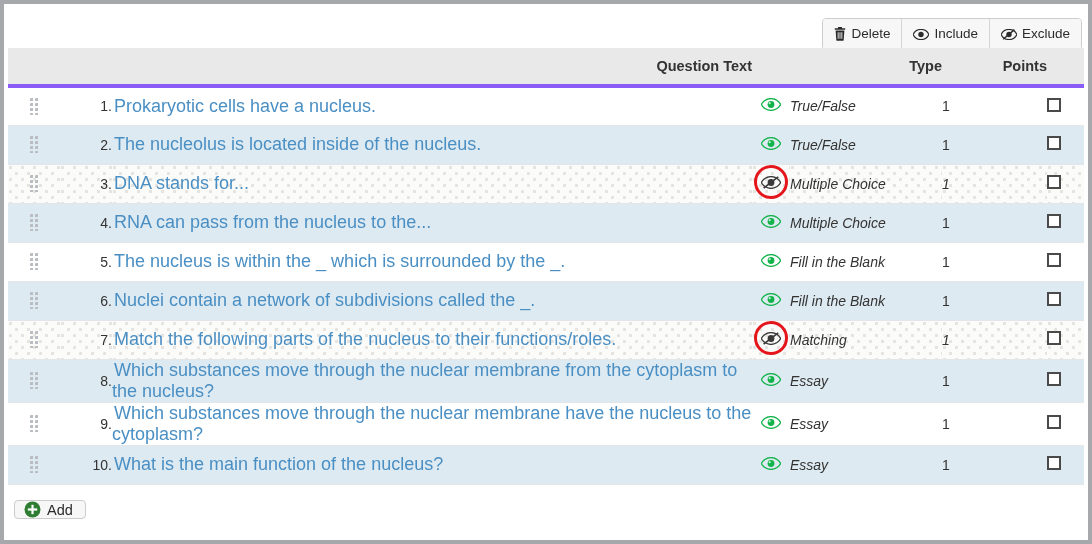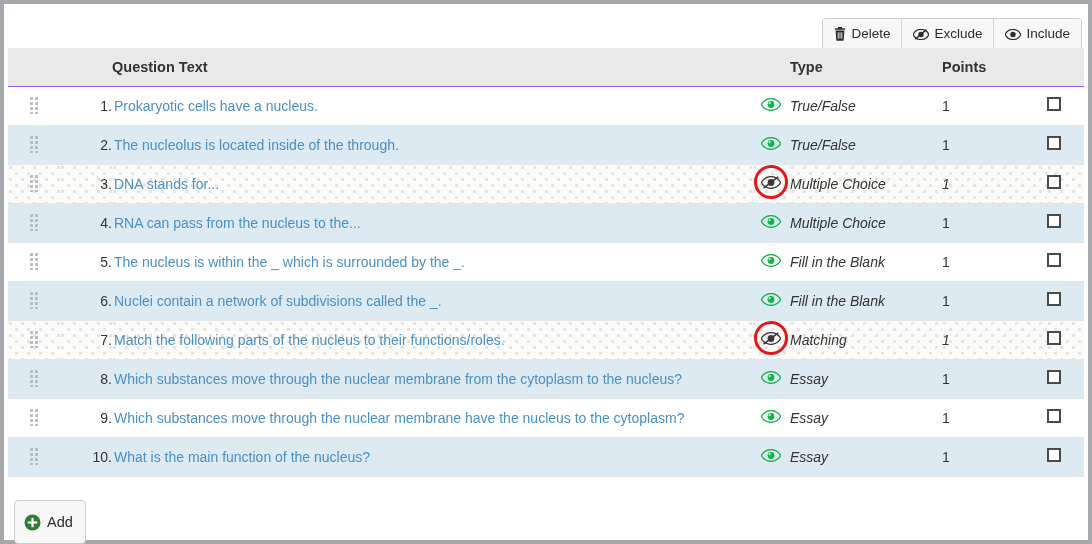--- a/index.html
+++ b/index.html
@@ -64,23 +64,23 @@
     width: 1076px;
     border-collapse: collapse;
     table-layout: fixed;
   }
   #qtable thead th {
     background: #e9e9e9;
     height: 38px;
     font-size: 14.5px;
     font-weight: bold;
     color: #333333;
-    text-align: left;
+    text-align: right;
     padding: 0;
-    border-bottom: 1px solid #8b5cf6;
+    border-bottom: 4px solid #8b5cf6;
     vertical-align: middle;
   }
   .c-handle { width: 52px; }
   .c-num    { width: 52px; }
   .c-text   { width: 640px; }
   .c-eye    { width: 38px; }
   .c-type   { width: 152px; }
   .c-points { width: 105px; }
   .c-check  { width: 37px; }
 
@@ -120,21 +120,21 @@
     text-align: right;
     padding-right: 10px;
     font-size: 14px;
     color: #3f82bd;
   }
   tr.excluded .num-cell { color: #3f82bd; }
 
   .qtext {
     color: #4a8fc4;
     text-decoration: none;
-    font-size: 14px;
+    font-size: 18px;
     padding-left: 2px;
   }
 
   .eye-cell { text-align: center; position: relative; }
   .eye-wrap { display: inline-flex; align-items: center; justify-content: center; position: relative; }
   .redring {
     position: absolute;
     left: 50%; top: 50%;
     transform: translate(-50%, -50%);
     width: 34px; height: 34px;
@@ -162,21 +162,21 @@
   }
 
   
   #add-btn {
     position: absolute;
     left: 10px;
     top: 496px;
     display: flex;
     align-items: center;
     gap: 6px;
-    height: 44px;
+    height: 19px;
     padding: 0 12px 0 9px;
     background: #f7f7f7;
     border: 1px solid #cccccc;
     border-radius: 4px;
     font-size: 14.5px;
     color: #2b2b2b;
     cursor: pointer;
     font-family: "Liberation Sans", sans-serif;
   }
 </style>
@@ -196,34 +196,34 @@
         </svg>
       </span>
       <span>Delete</span>
     </button>
 
     <button class="tb-btn">
       <span class="tb-ico">
         <svg width="16" height="11" viewBox="0 0 16 11" aria-hidden="true">
           <path d="M8 0.4C4.2 0.4 1.2 3 0.2 5.5 1.2 8 4.2 10.6 8 10.6s6.8-2.6 7.8-5.1C14.8 3 11.8 0.4 8 0.4z" fill="none" stroke="#2b2b2b" stroke-width="1.1"></path>
           <circle cx="8" cy="5.5" r="2.7" fill="#2b2b2b"></circle>
-          <path d="M2.2 10.2L13.4 0.6" stroke="#2b2b2b" stroke-width="1.4"></path>
         </svg>
       </span>
-      <span>Exclude</span>
+      <span>Include</span>
     </button>
 
     <button class="tb-btn">
       <span class="tb-ico">
         <svg width="16" height="11" viewBox="0 0 16 11" aria-hidden="true">
           <path d="M8 0.4C4.2 0.4 1.2 3 0.2 5.5 1.2 8 4.2 10.6 8 10.6s6.8-2.6 7.8-5.1C14.8 3 11.8 0.4 8 0.4z" fill="none" stroke="#2b2b2b" stroke-width="1.1"></path>
           <circle cx="8" cy="5.5" r="2.7" fill="#2b2b2b"></circle>
+          <path d="M2.2 10.2L13.4 0.6" stroke="#2b2b2b" stroke-width="1.4"></path>
         </svg>
       </span>
-      <span>Include</span>
+      <span>Exclude</span>
     </button>
 
 
   </div>
 
   <table id="qtable">
     <colgroup>
       <col class="c-handle">
         <col class="c-num">
         <col class="c-text">
@@ -259,21 +259,21 @@
             </span></td>
           <td class="type-cell">True/False</td>
           <td class="points-cell">1</td>
           <td class="check-cell"><span class="cbox"></span></td>
         </tr>
         <tr class="row-even">
           <td>
             <div class="drag-handle"></div>
           </td>
           <td class="num-cell">2.</td>
-          <td><a class="qtext" href="#">The nucleolus is located inside of the through.</a></td>
+          <td><a class="qtext" href="#">The nucleolus is located inside of the nucleus.</a></td>
           <td class="eye-cell"><span class="eye-wrap">
               <svg width="20" height="13" viewBox="0 0 20 13" aria-hidden="true">
                 <path d="M10 0.6C5.3 0.6 1.6 3.7 0.4 6.5 1.6 9.3 5.3 12.4 10 12.4s8.4-3.1 9.6-5.9C18.4 3.7 14.7 0.6 10 0.6z" fill="none" stroke="#12b34a" stroke-width="1.3"></path>
                 <circle cx="10" cy="6.5" r="3.4" fill="#12b34a"></circle>
                 <circle cx="8.7" cy="5.2" r="1.1" fill="#bdf3cf"></circle>
               </svg>
             </span></td>
           <td class="type-cell">True/False</td>
           <td class="points-cell">1</td>
           <td class="check-cell"><span class="cbox"></span></td>

